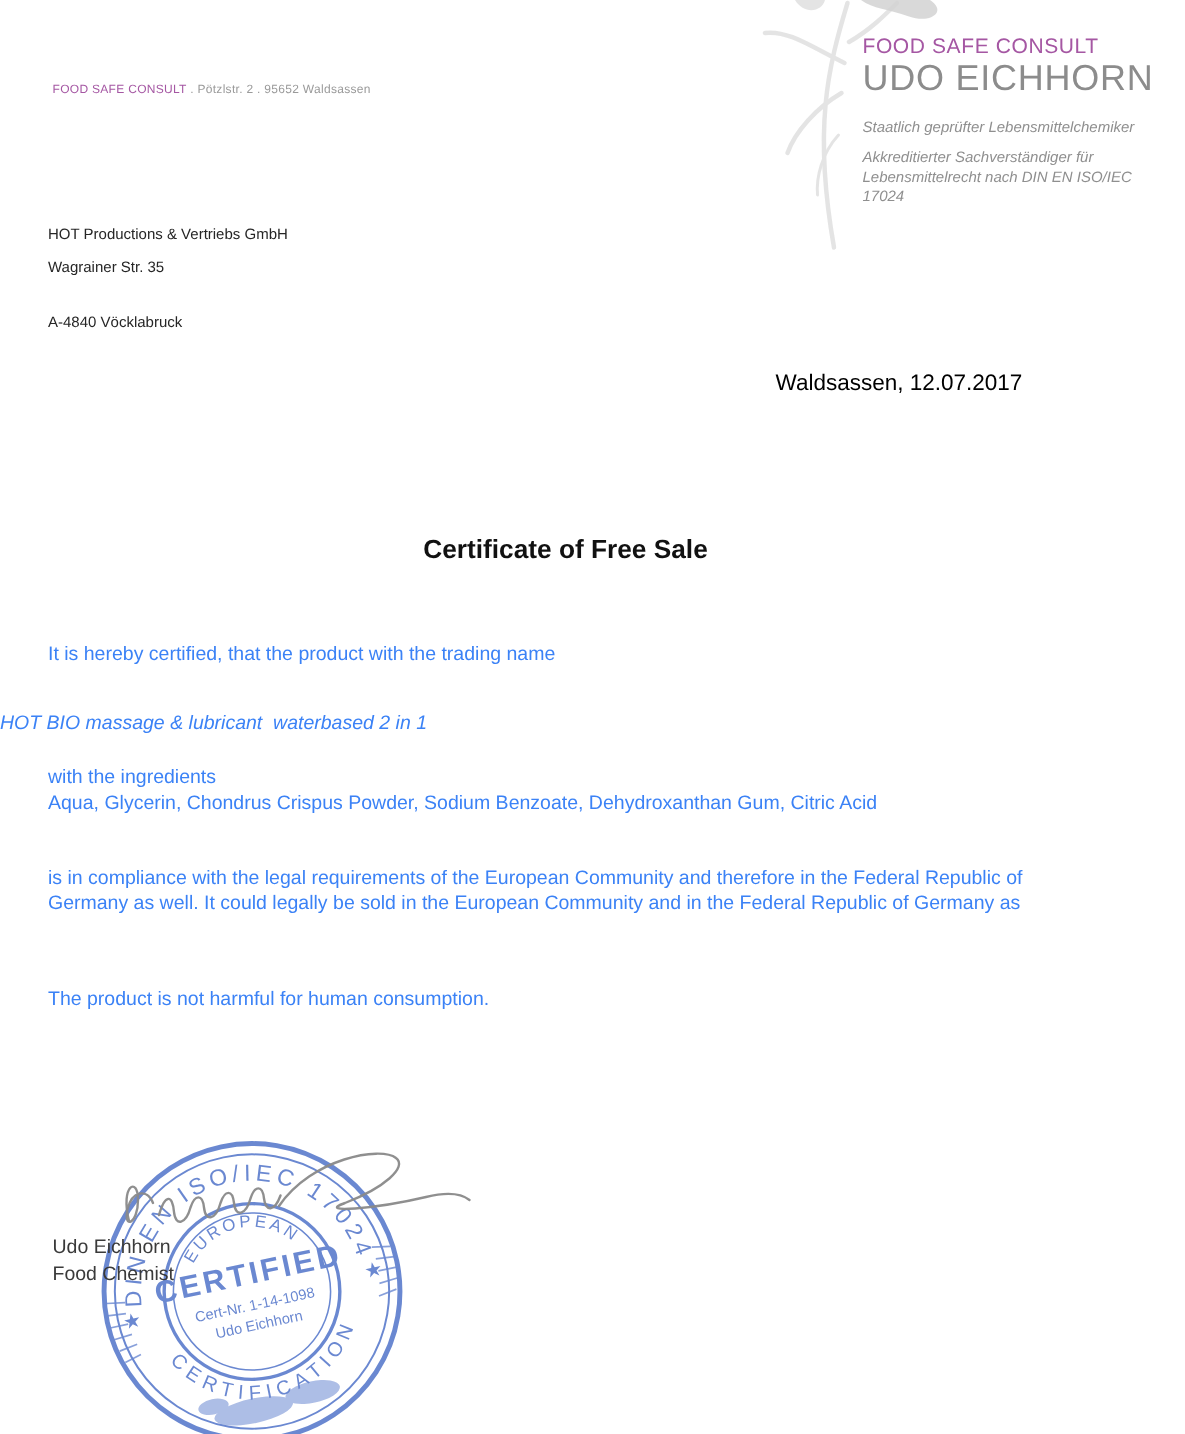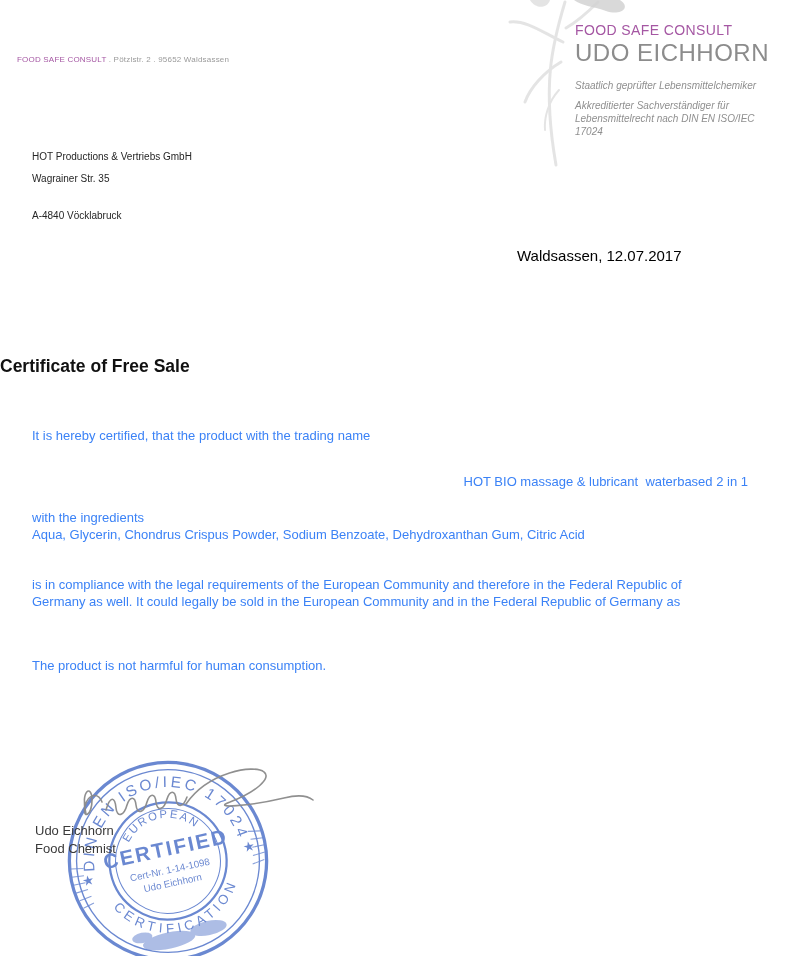--- a/index.html
+++ b/index.html
@@ -3,36 +3,36 @@
 <meta charset="utf-8">
 <style>
   html,body{margin:0;padding:0;}
   body{
     width:790px;height:956px;position:relative;overflow:hidden;
     background:#ffffff;color:#1c1c1c;
     font-family:"Liberation Sans","DejaVu Sans",sans-serif;
   }
   .abs{position:absolute;}
   
-  .sender-line{left:17px;top:55px;font-size:8px;letter-spacing:.2px;color:#9a9a9a;white-space:nowrap;}
+  .sender-line{left:35px;top:55px;font-size:8px;letter-spacing:.2px;color:#9a9a9a;white-space:nowrap;}
   .sender-brand{color:#a557a3;}
   .hdr{left:575px;top:22px;width:210px;}
   .hdr-brand{font-size:14px;letter-spacing:.4px;color:#a557a3;white-space:nowrap;}
   .hdr-name{font-size:24px;letter-spacing:.5px;color:#8c8c8c;white-space:nowrap;margin-top:1px;}
   .hdr-sub{font-size:10px;font-style:italic;color:#8f8f8f;line-height:13px;}
   .hdr-sub1{margin-top:12px;}
   .hdr-sub2{margin-top:7px;font-style:italic;}
   
   .recipient{left:32px;top:146px;font-size:10px;color:#262626;line-height:22px;}
   .recipient .gap{height:15px;}
   .dateline{left:517px;top:247px;font-size:15px;color:#000000;white-space:nowrap;}
-  .title{left:0;top:356px;width:754px;font-size:17.5px;font-weight:bold;color:#111;}
+  .title{left:0;top:356px;width:754px;text-align:center;font-size:17.5px;font-weight:bold;color:#111;}
   .p{font-size:13px;color:#3b82f6;white-space:nowrap;}
   .intro{left:32px;top:428px;}
-  .product{left:0;top:474px;width:748px;text-align:right;white-space:pre;}
+  .product{left:0;top:474px;width:748px;text-align:left;white-space:pre;font-style:italic;}
   .ing-label{left:32px;top:510px;}
   .ing{left:32px;top:527px;text-align:center;}
   .compliance{left:32px;top:577px;line-height:16.5px;}
   .harmless{left:32px;top:658px;}
   
   .sig-labels{left:35px;top:822px;font-size:13px;color:#3a3a3a;line-height:18px;z-index:3;}
   .sig-svg{left:58px;top:762px;z-index:4;}
   .stamp-svg{left:55px;top:748px;z-index:2;}
   .decor-svg{left:470px;top:0;z-index:0;}
   svg text{font-family:"Liberation Sans","DejaVu Sans",sans-serif;}

